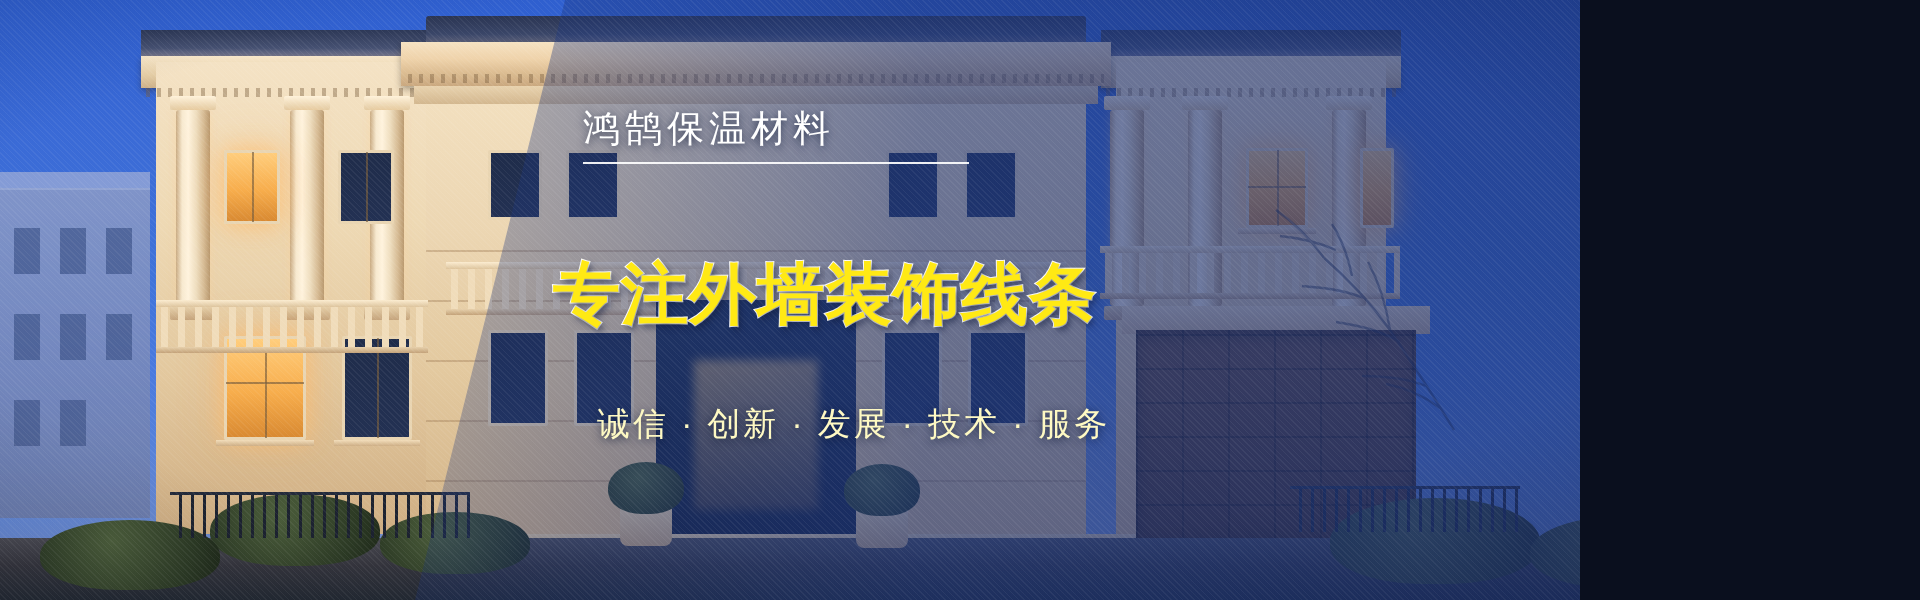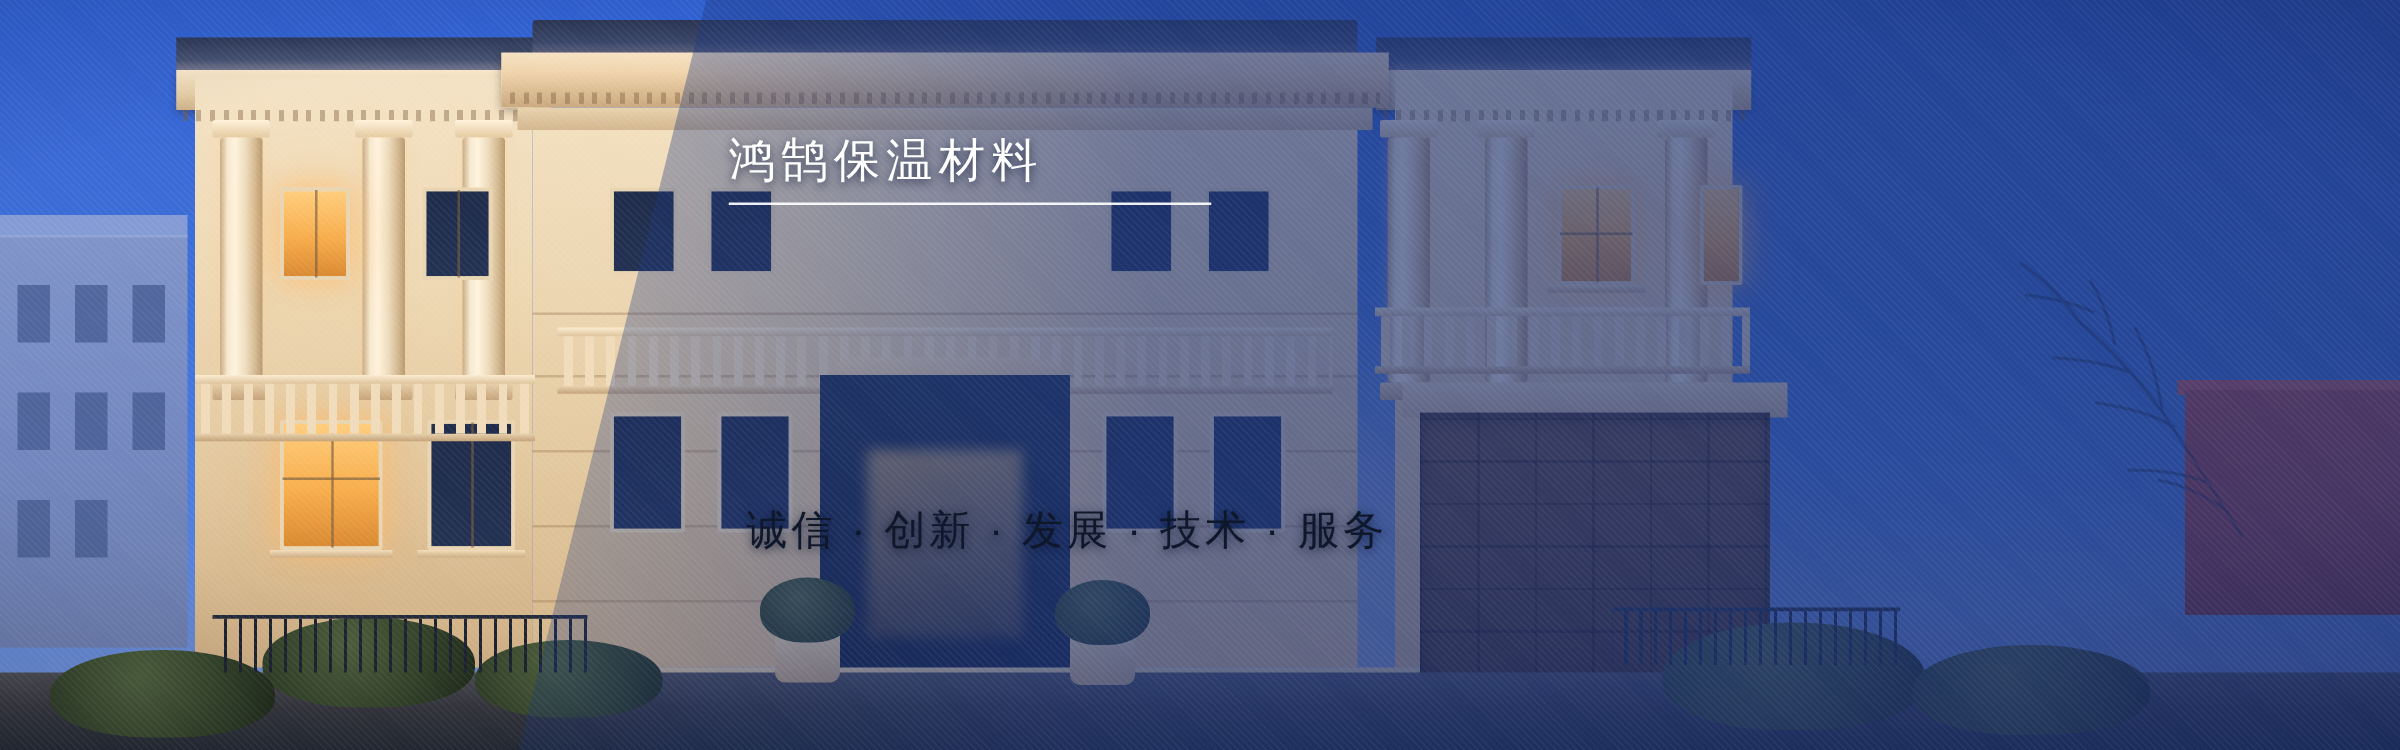--- a/index.html
+++ b/index.html
@@ -1,20 +1,20 @@
 <!DOCTYPE html>
 <html><head>
 <meta charset="utf-8">
 <style>
   html,body{margin:0;padding:0;background:#0a0f1e;}
   *{box-sizing:border-box;}
 
   #banner{
     position:relative;
-    width:1920px;height:600px;
+    width:1580px;height:600px;
     overflow:hidden;
     font-family:"Liberation Sans","DejaVu Sans",sans-serif;
     background:#3d6ed6;
   }
 
   
   .sky{
     position:absolute;inset:0;
     background:
       radial-gradient(120% 85% at 50% 108%, rgba(255,205,140,.30) 0%, rgba(255,190,120,.10) 26%, rgba(0,0,0,0) 52%),
@@ -253,21 +253,21 @@
     color:#ffe914;
     -webkit-text-stroke:2px #ffffff;
     paint-order:stroke fill;
     text-shadow:3px 4px 6px rgba(18,28,60,.55);
     white-space:nowrap;
   }
   .headline.l1{top:186px;}
   .headline.l2{top:258px;}
   .tagline{
     position:absolute;left:14px;top:402px;
-    font-size:33px;color:#0f172a;letter-spacing:3px;font-weight:400;
+    font-size:33px;color:#fef9c3;letter-spacing:3px;font-weight:400;
     text-shadow:0 2px 8px rgba(10,20,50,.75);
     white-space:nowrap;
   }
 </style>
 </head>
 <body>
 
 <div id="banner">
 
   <div class="sky"></div>
@@ -417,16 +417,17 @@
   <div class="railing" style="left:1290px;top:486px;width:230px;"></div>
 
   <div class="panel"></div>
   <div class="panel-edge"></div>
   <div class="hatch"></div>
   <div class="vignette"></div>
 
   <div class="copy">
     <div class="brand">鸿鹄保温材料</div>
     <div class="rule"></div>
+    <div class="headline l2">专注外墙装饰线条</div>
     <div class="tagline">诚信 · 创新 · 发展 · 技术 · 服务</div>
   </div>
 
 </div>
 
 </body></html>

